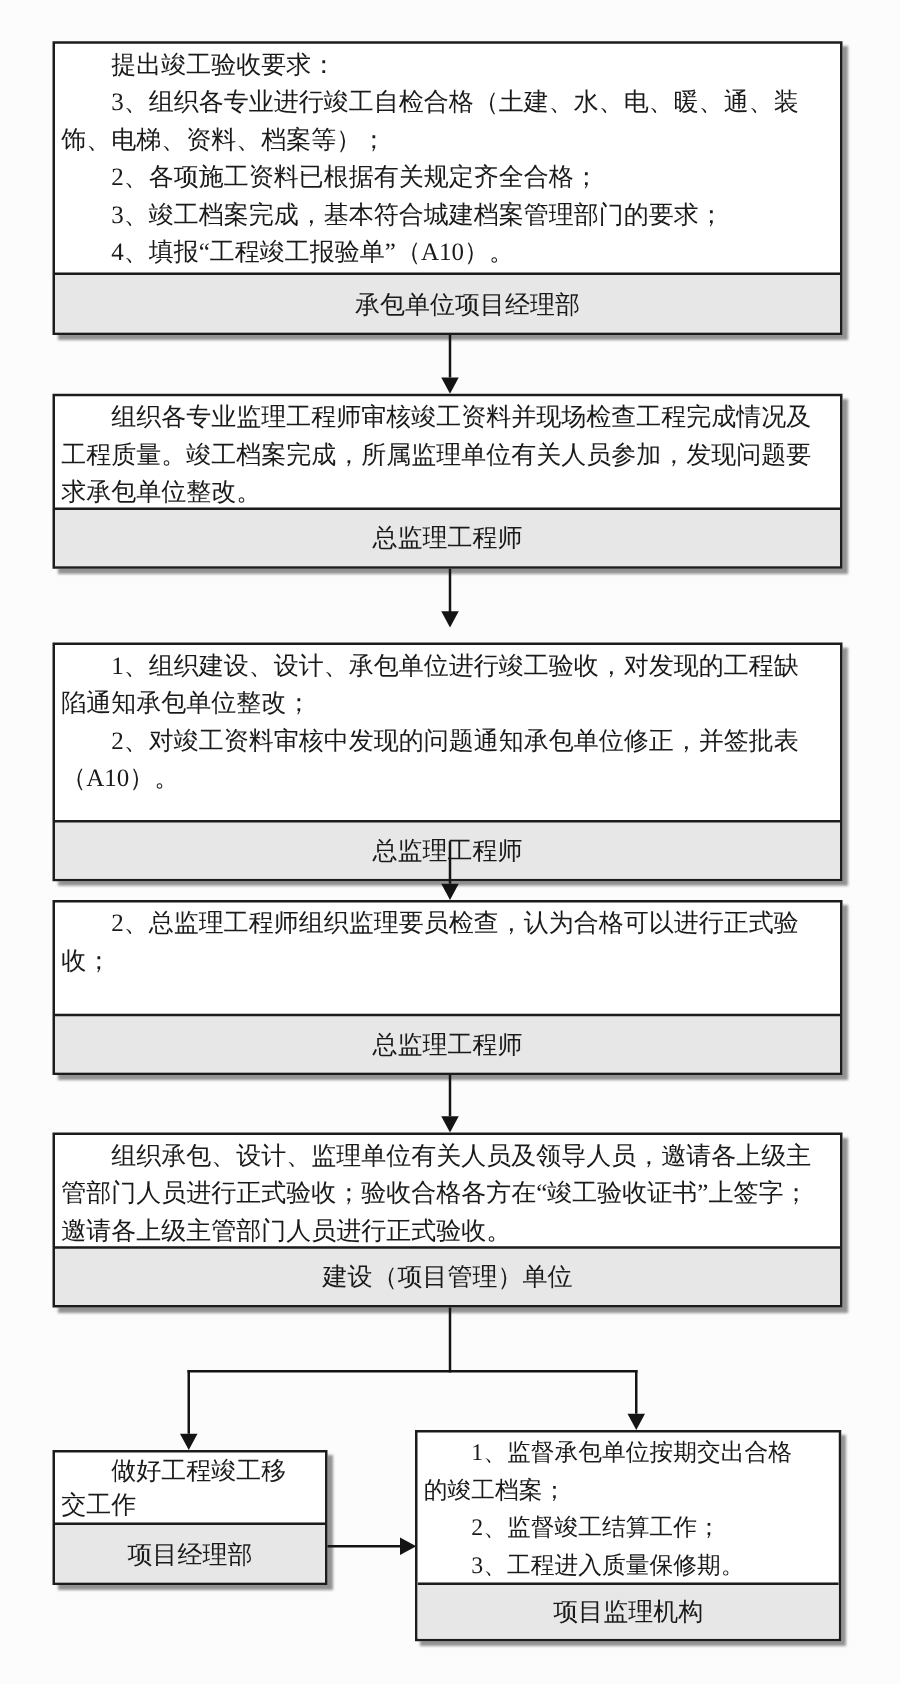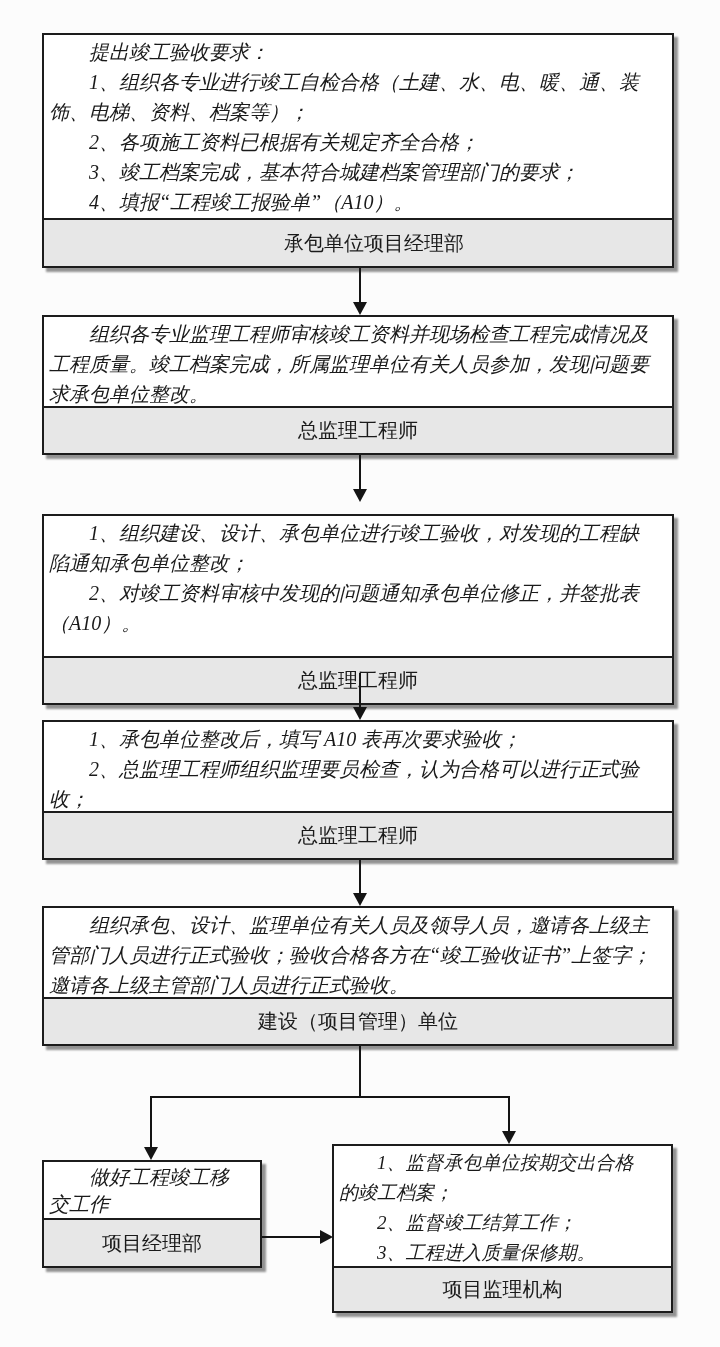--- a/index.html
+++ b/index.html
@@ -22,21 +22,20 @@
     display: flex;
     flex-direction: column;
     overflow: hidden;
   }
   .box-body {
     flex: 1 1 auto;
     padding: 2px 19px 0 5px;
     font-size: 20px;
     line-height: 30px;
     overflow: hidden;
-    font-style: italic;
   }
   .box-body p {
     margin: 0;
     text-indent: 2em;
     word-break: break-all;
   }
   .box-footer {
     flex: 0 0 auto;
     border-top: 2px solid #1c1c1c;
     background: #e7e7e7;
@@ -64,21 +63,21 @@
   .small-fs { font-size: 19px; border-radius: 21px; }
 </style>
 </head>
 <body>
 
 <div class="canvas">
 
   <div class="box" style="left:42px; top:33px; width:632px; height:235px;">
     <div class="box-body">
       <p>提出竣工验收要求：</p>
-      <p>1、组织各专业进行竣工自检合格（土建、水、电、暖、通、装饰、电梯、资料、档案等）；</p>
+      <p>3、组织各专业进行竣工自检合格（土建、水、电、暖、通、装饰、电梯、资料、档案等）；</p>
       <p>2、各项施工资料已根据有关规定齐全合格；</p>
       <p>3、竣工档案完成，基本符合城建档案管理部门的要求；</p>
       <p>4、填报“工程竣工报验单”（A10）。</p>
     </div>
     <div class="box-footer" style="height:46px;padding-left:32px;">承包单位项目经理部</div>
   </div>
 
   <div class="vline" style="left:359px; top:268px; height:34px;"></div>
   <div class="arrow-down" style="left:353px; top:302px;"></div>
 
@@ -98,21 +97,20 @@
       <p>2、对竣工资料审核中发现的问题通知承包单位修正，并签批表（A10）。</p>
     </div>
     <div class="box-footer" style="height:45px;">总监理工程师</div>
   </div>
 
   <div class="vline" style="left:359px; top:673px; height:34px;"></div>
   <div class="arrow-down" style="left:353px; top:707px;"></div>
 
   <div class="box" style="left:42px; top:720px; width:632px; height:140px;">
     <div class="box-body">
-      <p>1、承包单位整改后，填写 A10 表再次要求验收；</p>
       <p>2、总监理工程师组织监理要员检查，认为合格可以进行正式验收；</p>
 
     </div>
     <div class="box-footer" style="height:45px;">总监理工程师</div>
   </div>
 
   <div class="vline" style="left:359px; top:860px; height:33px;"></div>
   <div class="arrow-down" style="left:353px; top:893px;"></div>
 
   <div class="box" style="left:42px; top:906px; width:632px; height:140px;">

